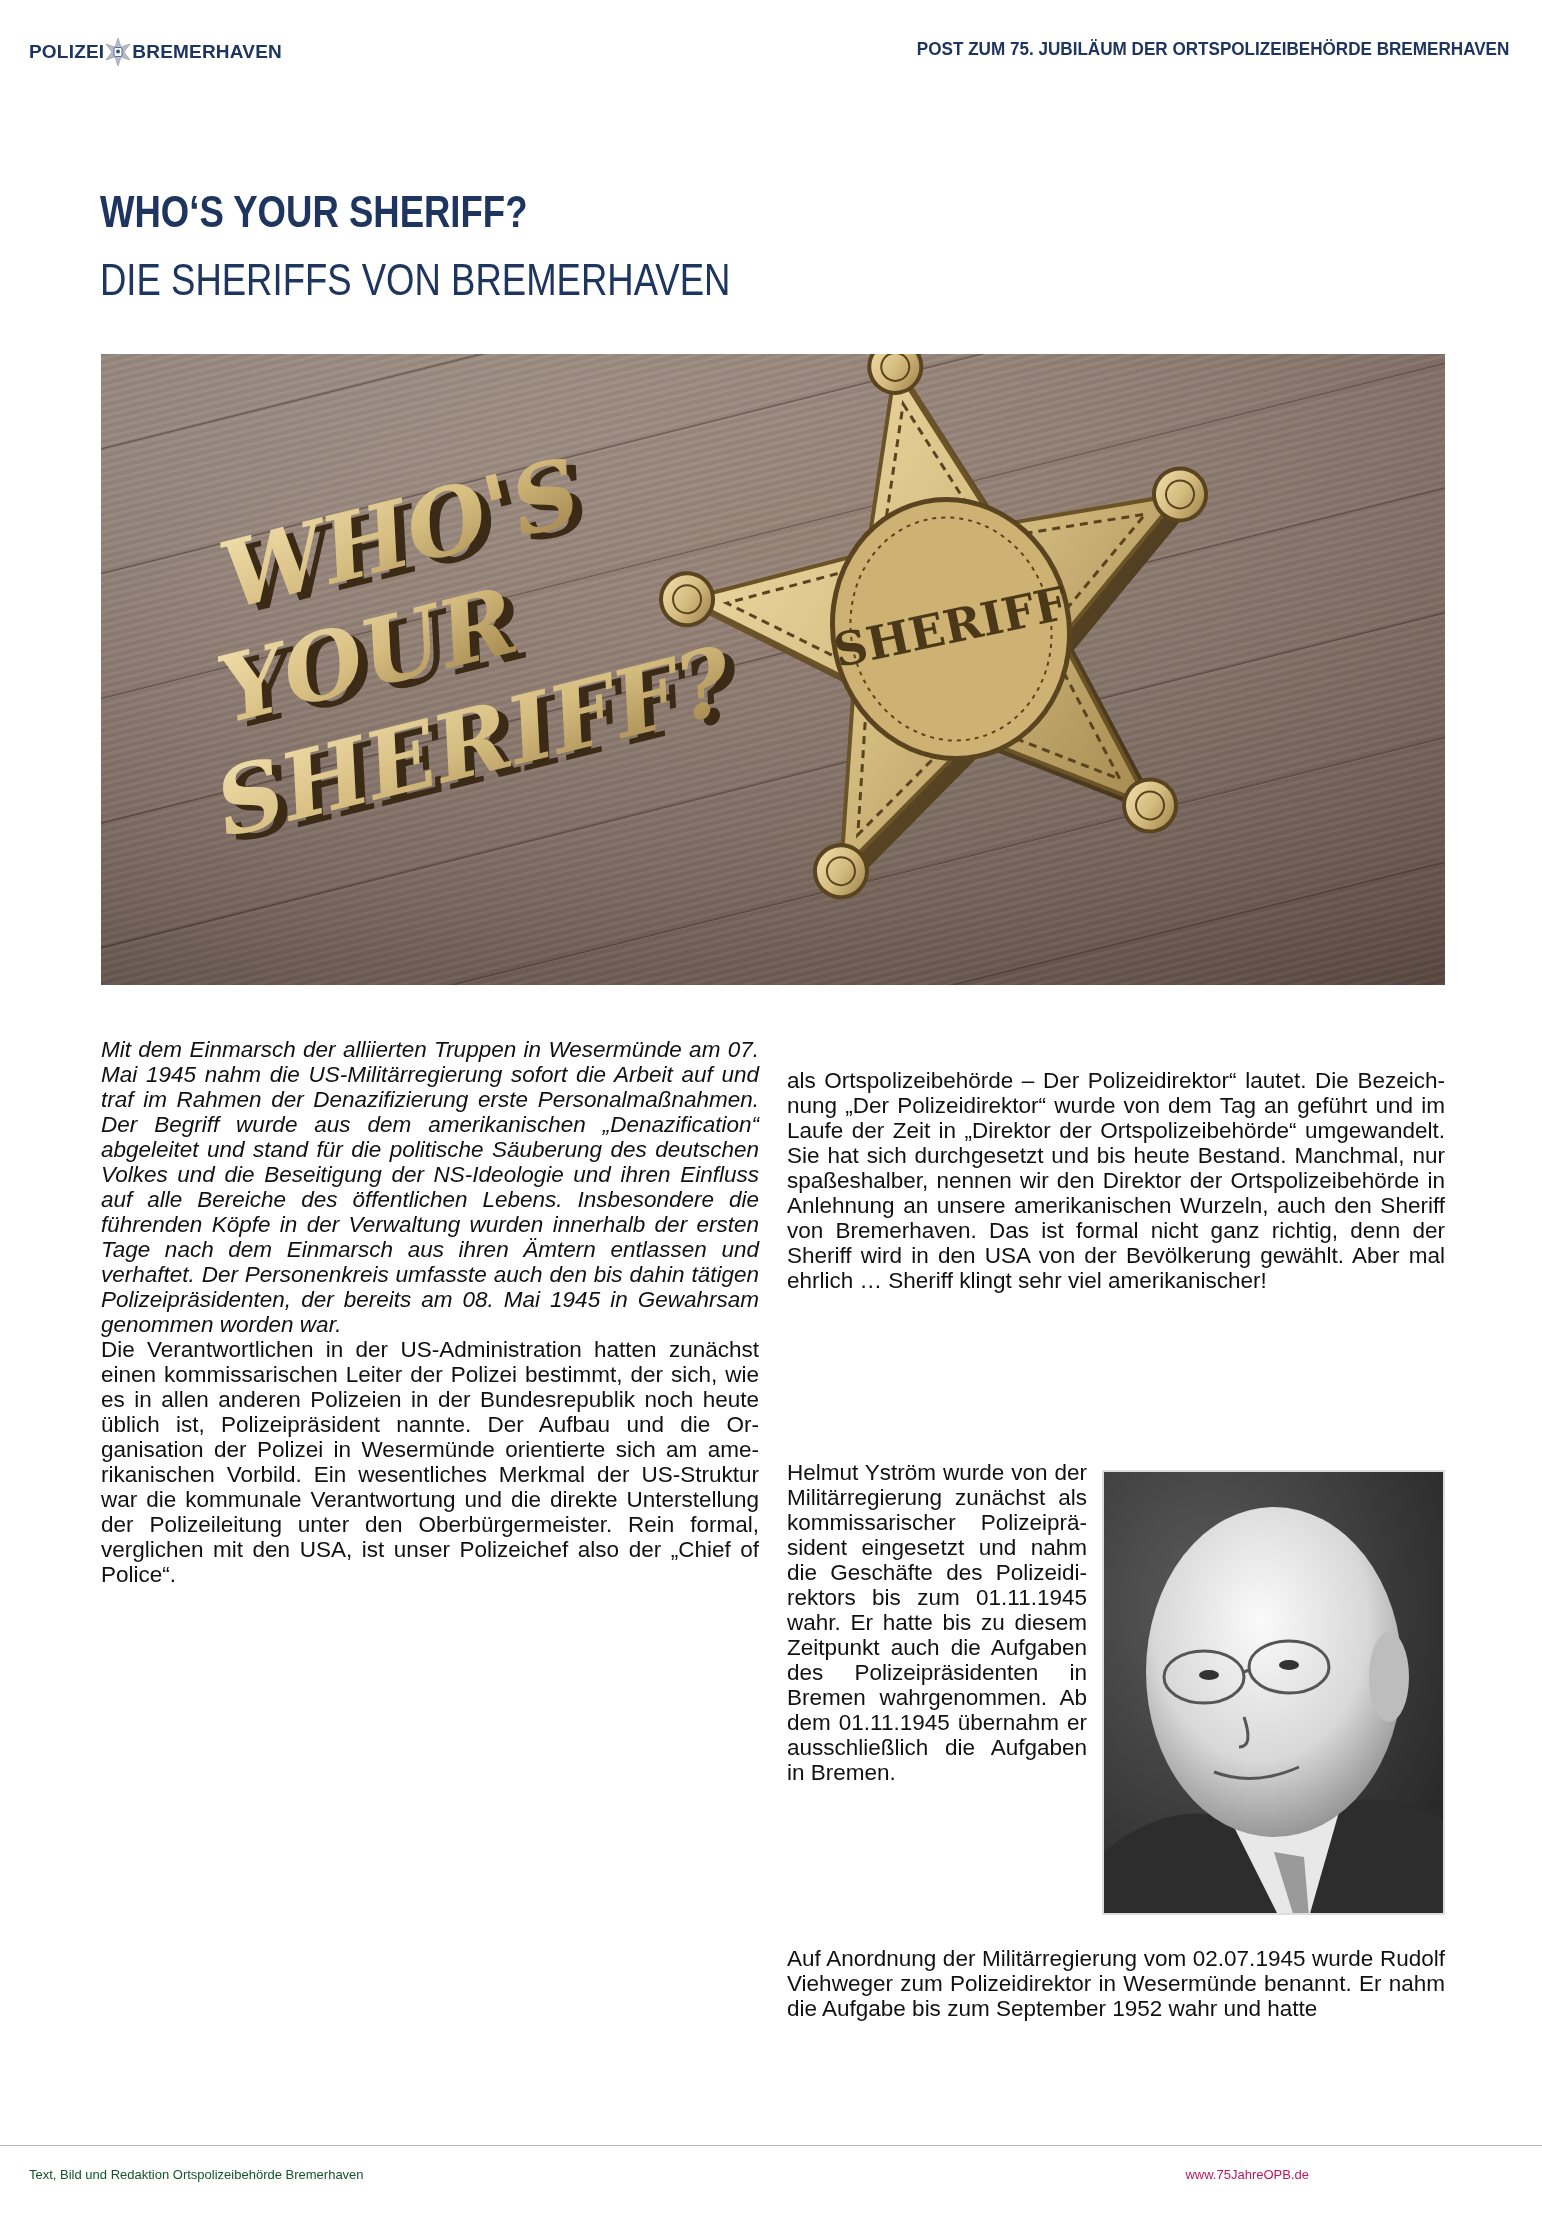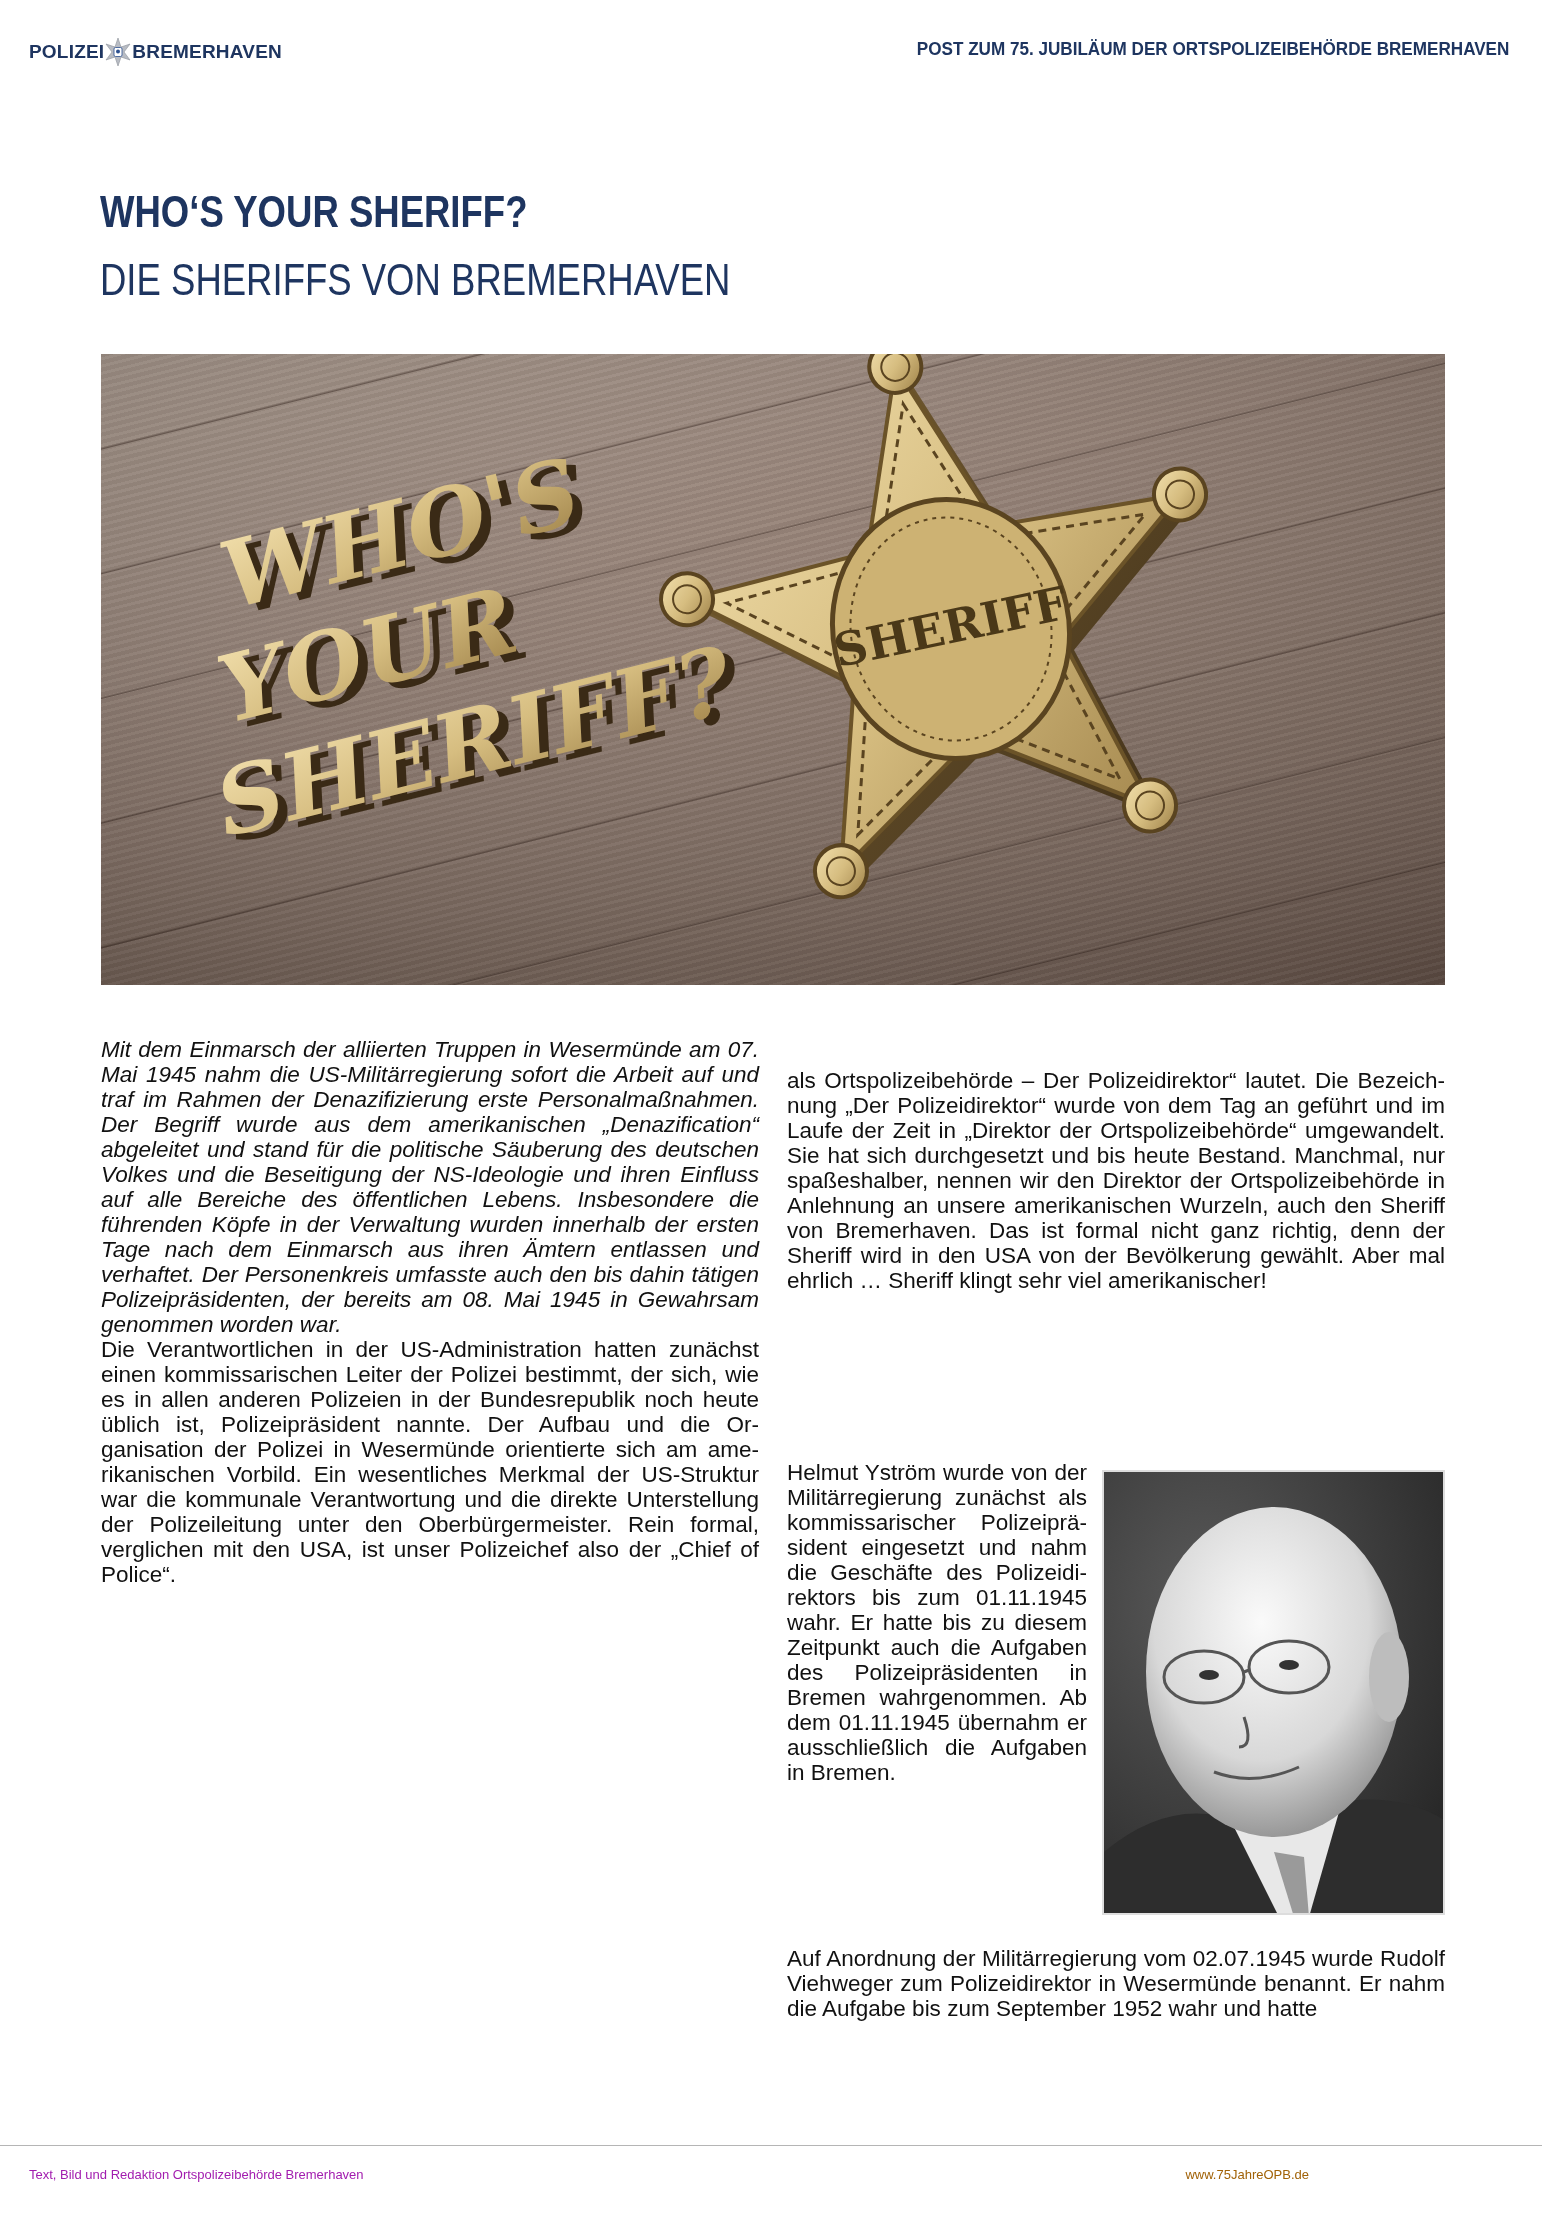--- a/index.html
+++ b/index.html
@@ -56,25 +56,25 @@
   .col-bio { left: 787px; top: 1460px; width: 300px; }
   .col-bottom { left: 787px; top: 1946px; width: 658px; }
   .portrait {
     position: absolute; left: 1102px; top: 1470px; width: 343px; height: 445px;
     background: #333; overflow: hidden; border: 2px solid #ddd; box-sizing: border-box;
   }
   .footer-rule {
     position: absolute; left: 0; top: 2145px; width: 1542px; height: 1px; background: #b5b5b5;
   }
   .footer-left {
-    position: absolute; left: 29px; top: 2167px; font-size: 13px; color: #a21caf;
+    position: absolute; left: 29px; top: 2167px; font-size: 13px; color: #14532d;
     font-family: "Liberation Sans", sans-serif;
   }
   .footer-right {
-    position: absolute; right: 233px; top: 2167px; font-size: 13px; color: #a16207;
+    position: absolute; right: 233px; top: 2167px; font-size: 13px; color: #be185d;
     font-family: "Liberation Sans", sans-serif;
   }
 </style>
 </head>
 <body>
 
 <div class="hdr-left">
   <span>POLIZEI</span>
   <span class="star">
     <svg width="28" height="28" viewBox="0 0 28 28">

